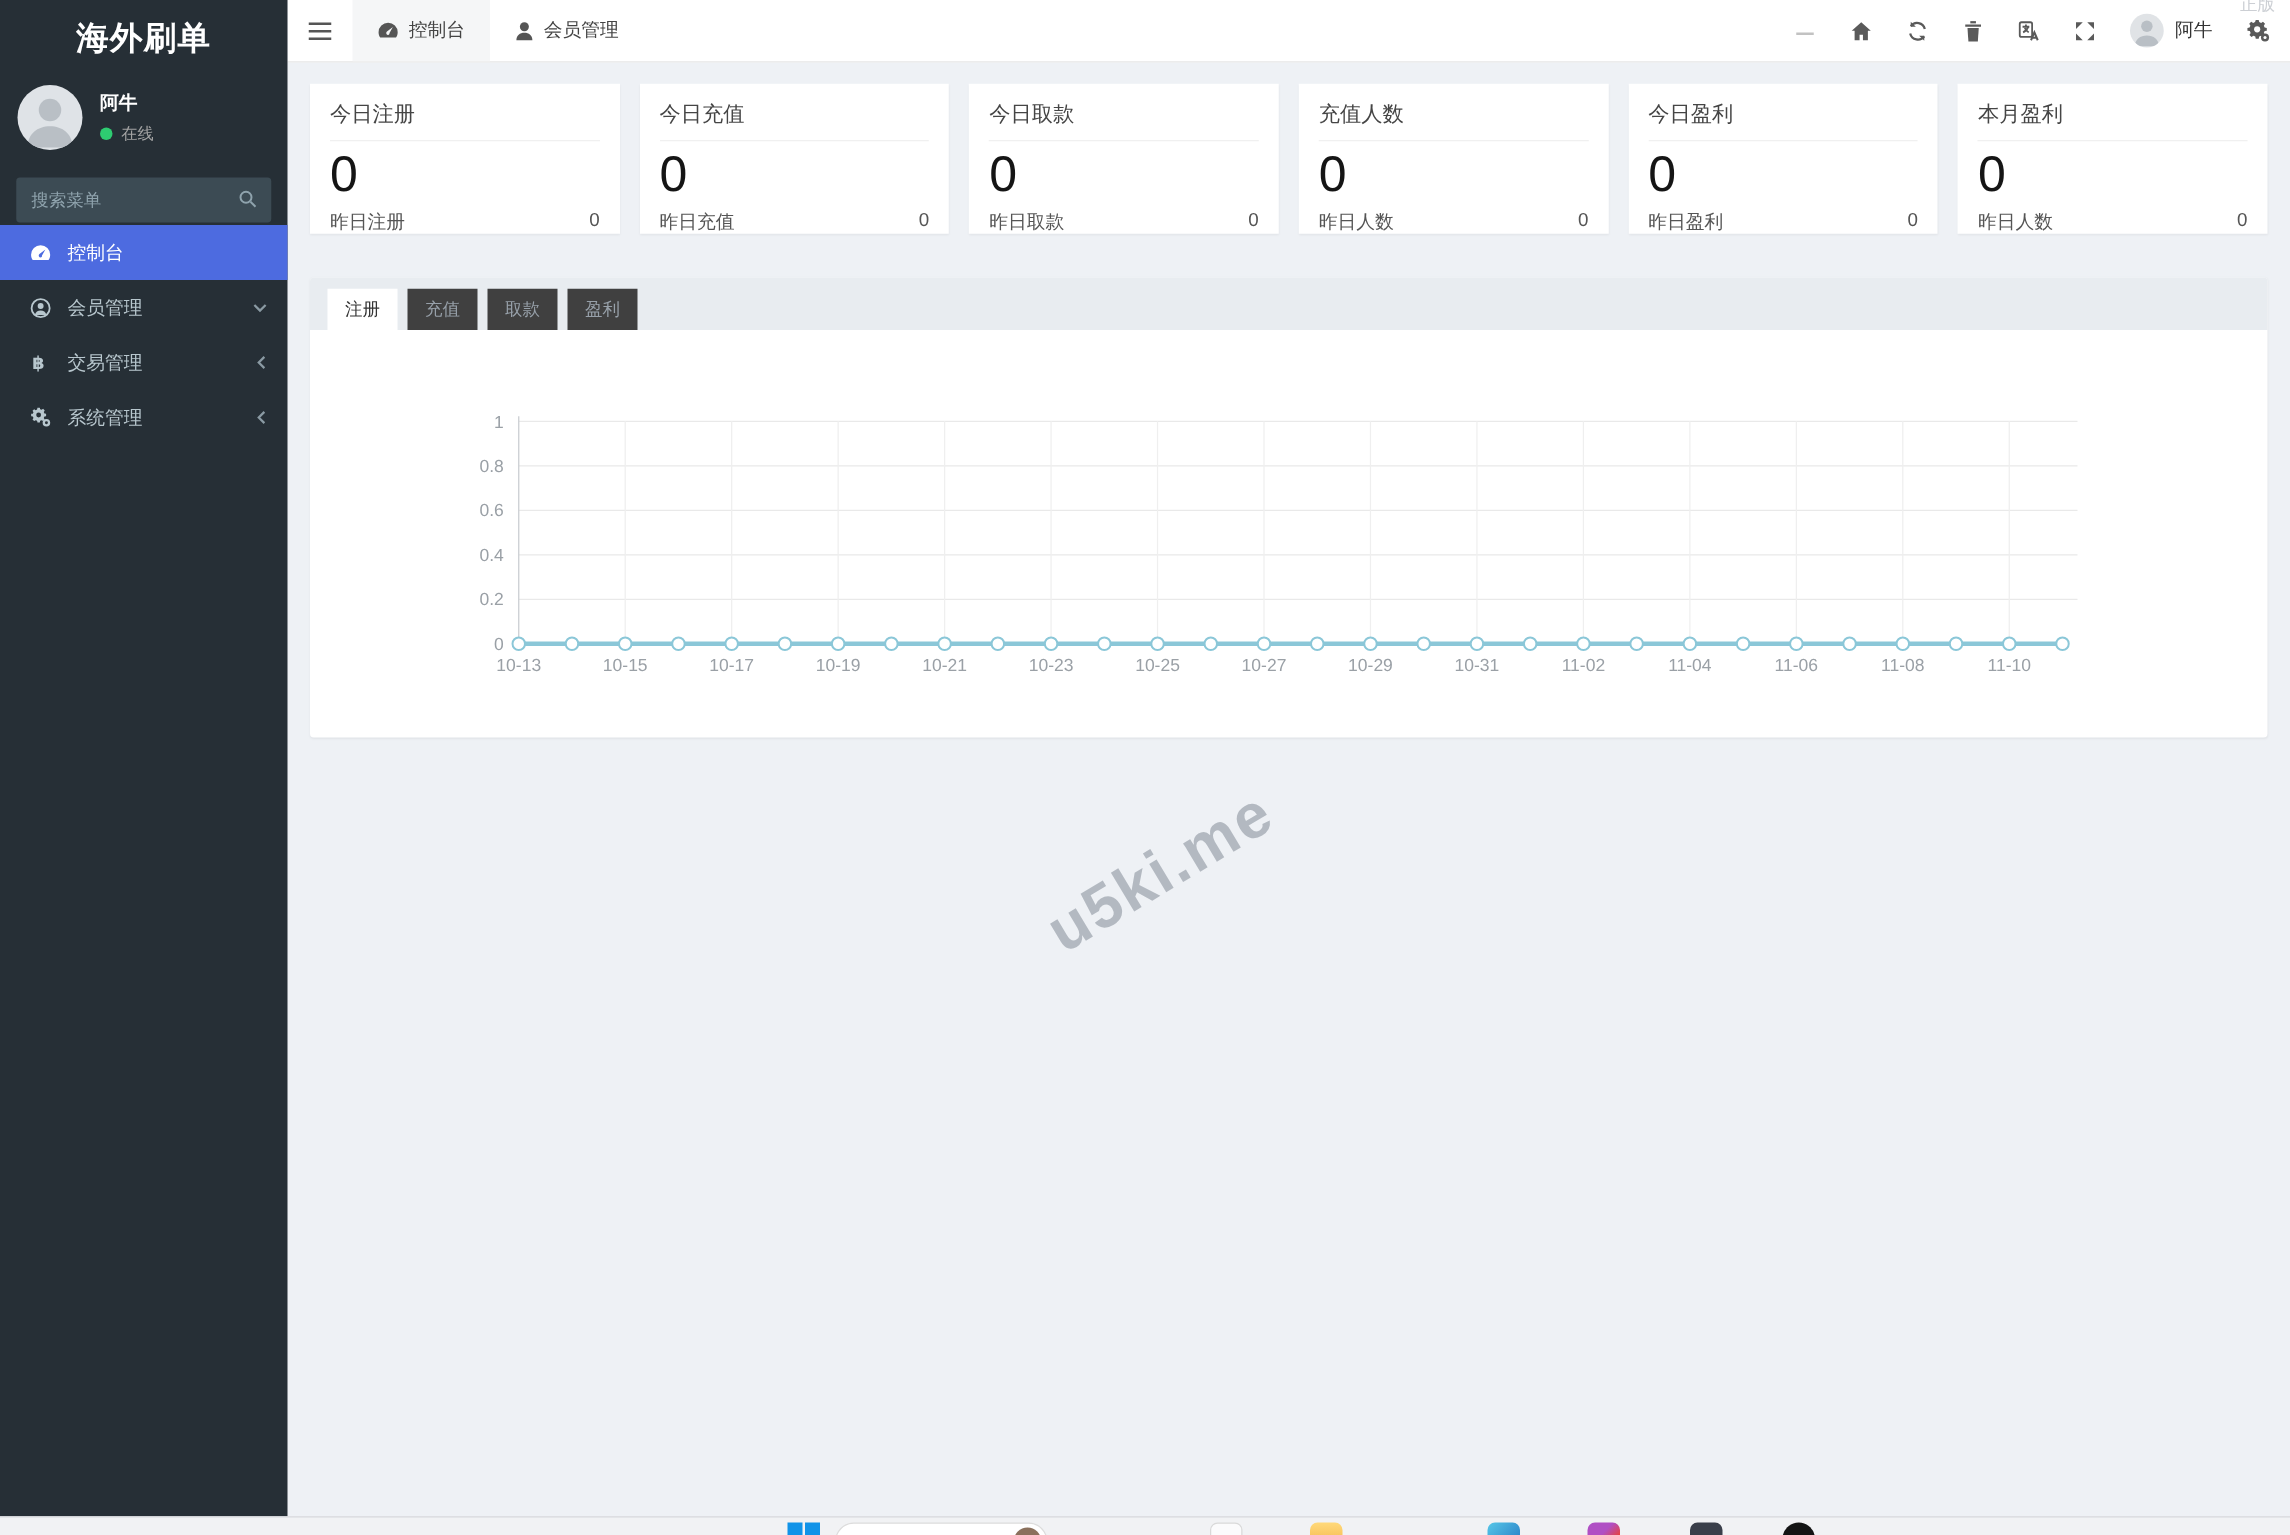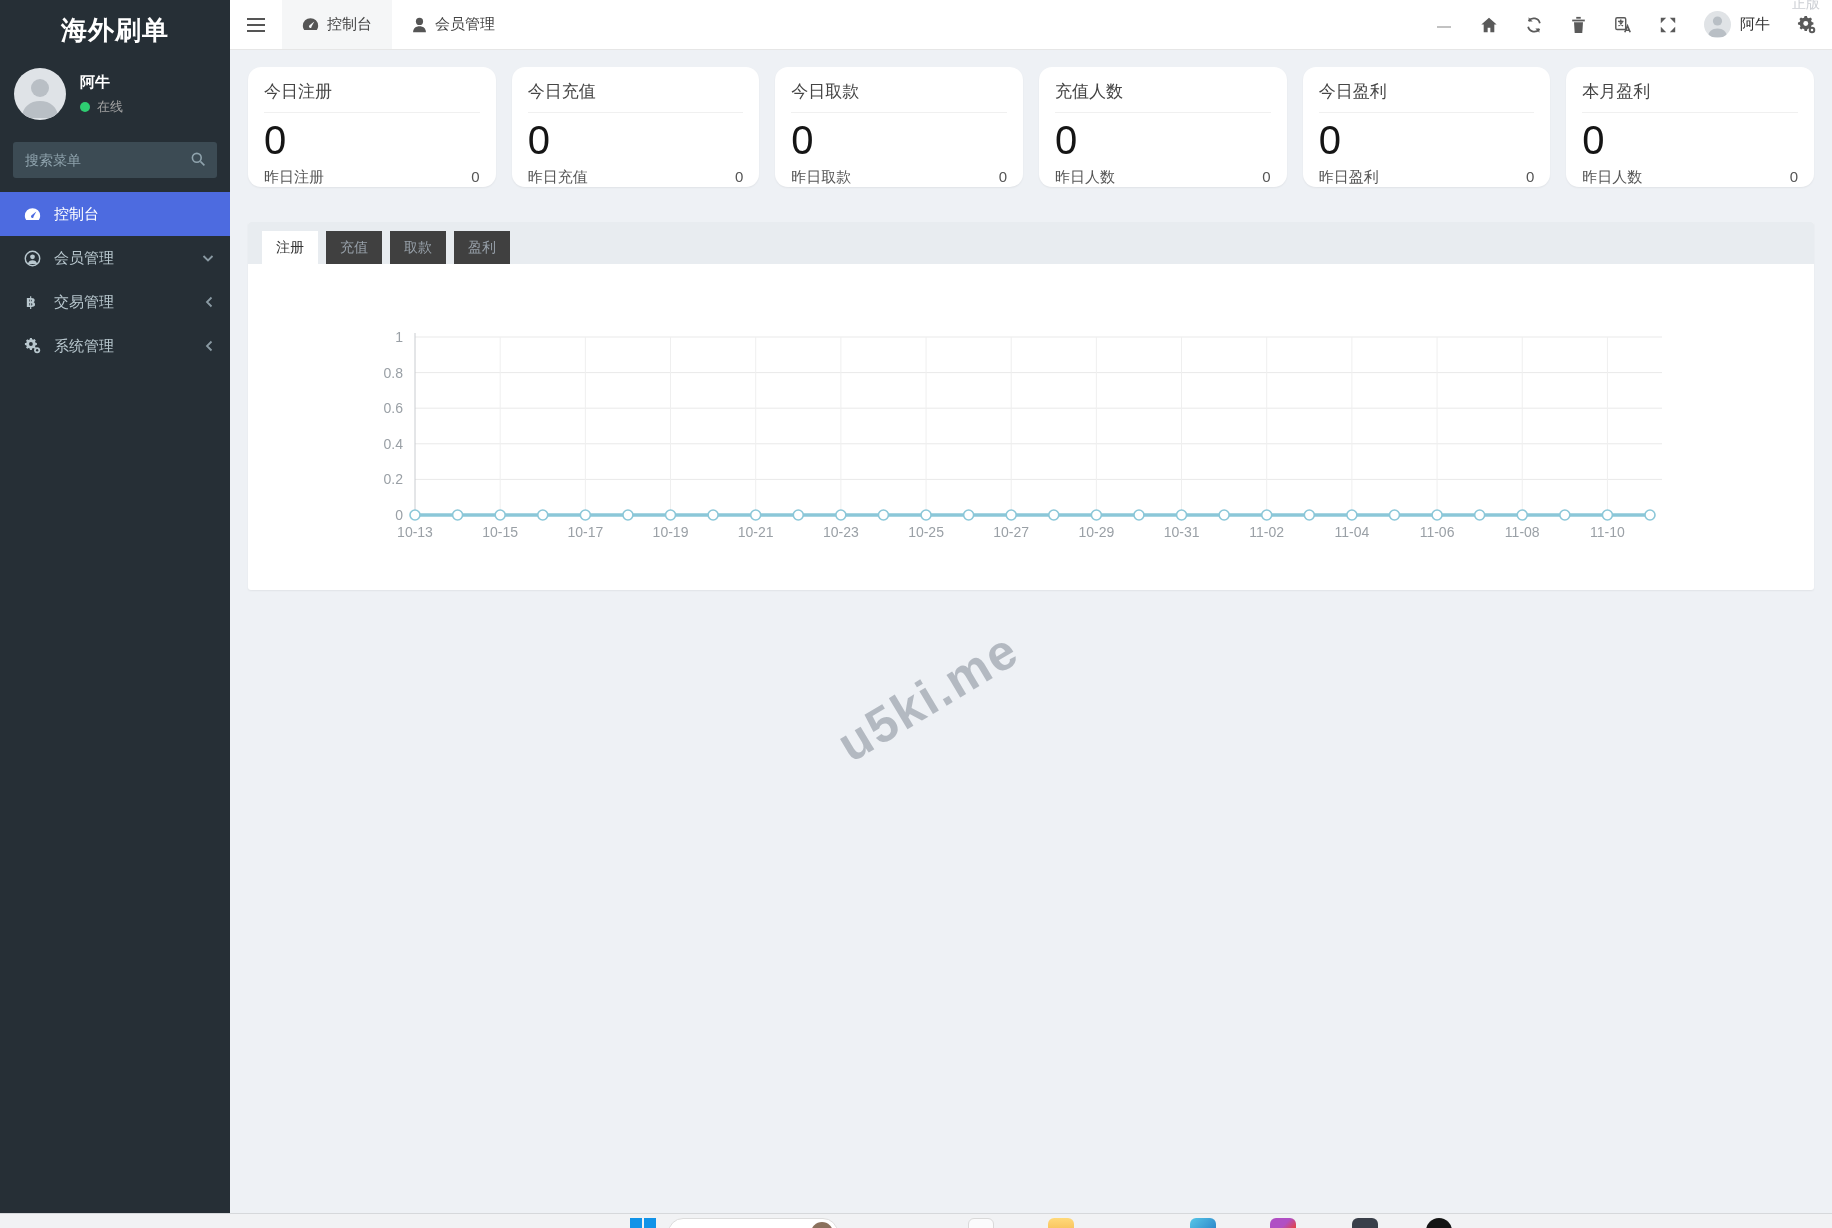--- a/index.html
+++ b/index.html
@@ -7,21 +7,21 @@
   body { font-family:"Liberation Sans","DejaVu Sans",sans-serif; background:#eef1f5; position:relative; }
 
   
   .sidebar { position:absolute; left:0; top:0; width:230px; height:1228px; background:#262f36; z-index:5; }
   .brand { color:#fff; font-size:26px; font-weight:bold; text-align:center; padding:13px 0 10px; letter-spacing:1px; }
   .user-panel { display:flex; align-items:center; gap:14px; padding:10px 14px 16px; }
   .avatar-lg { width:52px; height:52px; border-radius:50%; background:#dfe3e7; overflow:hidden; flex:none; }
   .user-meta .u-name { color:#fff; font-size:15px; font-weight:bold; margin-bottom:6px; }
   .u-status { display:flex; align-items:center; gap:7px; color:#a3a3a3; font-size:13px; }
   .status-dot { width:10px; height:10px; border-radius:50%; background:#2ecc71; }
-  .search-wrap { margin:6px 13px 14px; position:relative; }
+  .search-wrap { margin:6px 13px 2px; position:relative; }
   .search-wrap input { width:100%; height:36px; background:#3c4b54; border:none; border-radius:3px; color:#cfd8dd; font-size:14px; padding:0 36px 0 12px; outline:none; font-family:inherit; }
   .search-wrap input::placeholder { color:#8fa3ad; }
   .search-wrap .icon { position:absolute; right:11px; top:9px; color:#8fa3ad; }
   .menu { list-style:none; }
   .menu-item { display:flex; align-items:center; height:44px; padding:0 16px 0 22px; color:#b8c7ce; font-size:15px; cursor:pointer; }
   .menu-item .mi-icon { width:20px; display:flex; justify-content:center; margin-right:12px; color:#b8c7ce; }
   .menu-item.active { background:#4d6be0; color:#fff; }
   .menu-item.active .mi-icon { color:#fff; }
   .menu-item .spacer { flex:1; }
   .chev { color:#8a9aa3; display:flex; }
@@ -38,21 +38,21 @@
   .nav-icon { color:#5a5a5a; display:flex; cursor:pointer; }
   .nav-icon.dim { color:#c2c2c2; }
   .nav-user { display:flex; align-items:center; gap:9px; cursor:pointer; }
   .avatar-sm { width:27px; height:27px; border-radius:50%; background:#e0e3e6; overflow:hidden; }
   .nav-user span { font-size:15px; color:#333; }
   .license { position:absolute; top:-5px; right:12px; color:#cccfd4; font-size:14px; z-index:9; }
 
   
   .content { padding:17px 18px 0; }
   .stats-row { display:flex; gap:16px; }
-  .stat-card { flex:1; background:#fff; border-radius:13px; box-shadow:0 1px 2px rgba(0,0,0,.06); padding:13px 16px 11px; height:120px; }
+  .stat-card { flex:1; background:#fff; border-radius:0; box-shadow:0 1px 2px rgba(0,0,0,.06); padding:13px 16px 11px; height:120px; }
   .stat-title { font-size:17px; color:#454545; padding-bottom:9px; border-bottom:1px solid #f0f0f0; }
   .stat-value { font-size:40px; color:#151515; line-height:1.15; margin-top:4px; }
   .stat-footer { display:flex; justify-content:space-between; font-size:15px; color:#555; margin-top:5px; }
 
   .chart-card { margin-top:35px; background:#fff; border-radius:3px; box-shadow:0 1px 2px rgba(0,0,0,.06); height:368px; position:relative; }
   .tab-strip { height:42px; background:#e8ecf0; border-radius:3px 3px 0 0; display:flex; align-items:flex-end; padding-left:14px; gap:8px; }
   .chart-tab { height:33px; min-width:56px; padding:0 14px; display:flex; align-items:center; justify-content:center; font-size:14px; background:#404040; color:#97a0a9; cursor:pointer; }
   .chart-tab.active { background:#fff; color:#333; }
   .chart-body { position:relative; height:326px; }
   .chart-body svg { position:absolute; left:0; top:0; }

